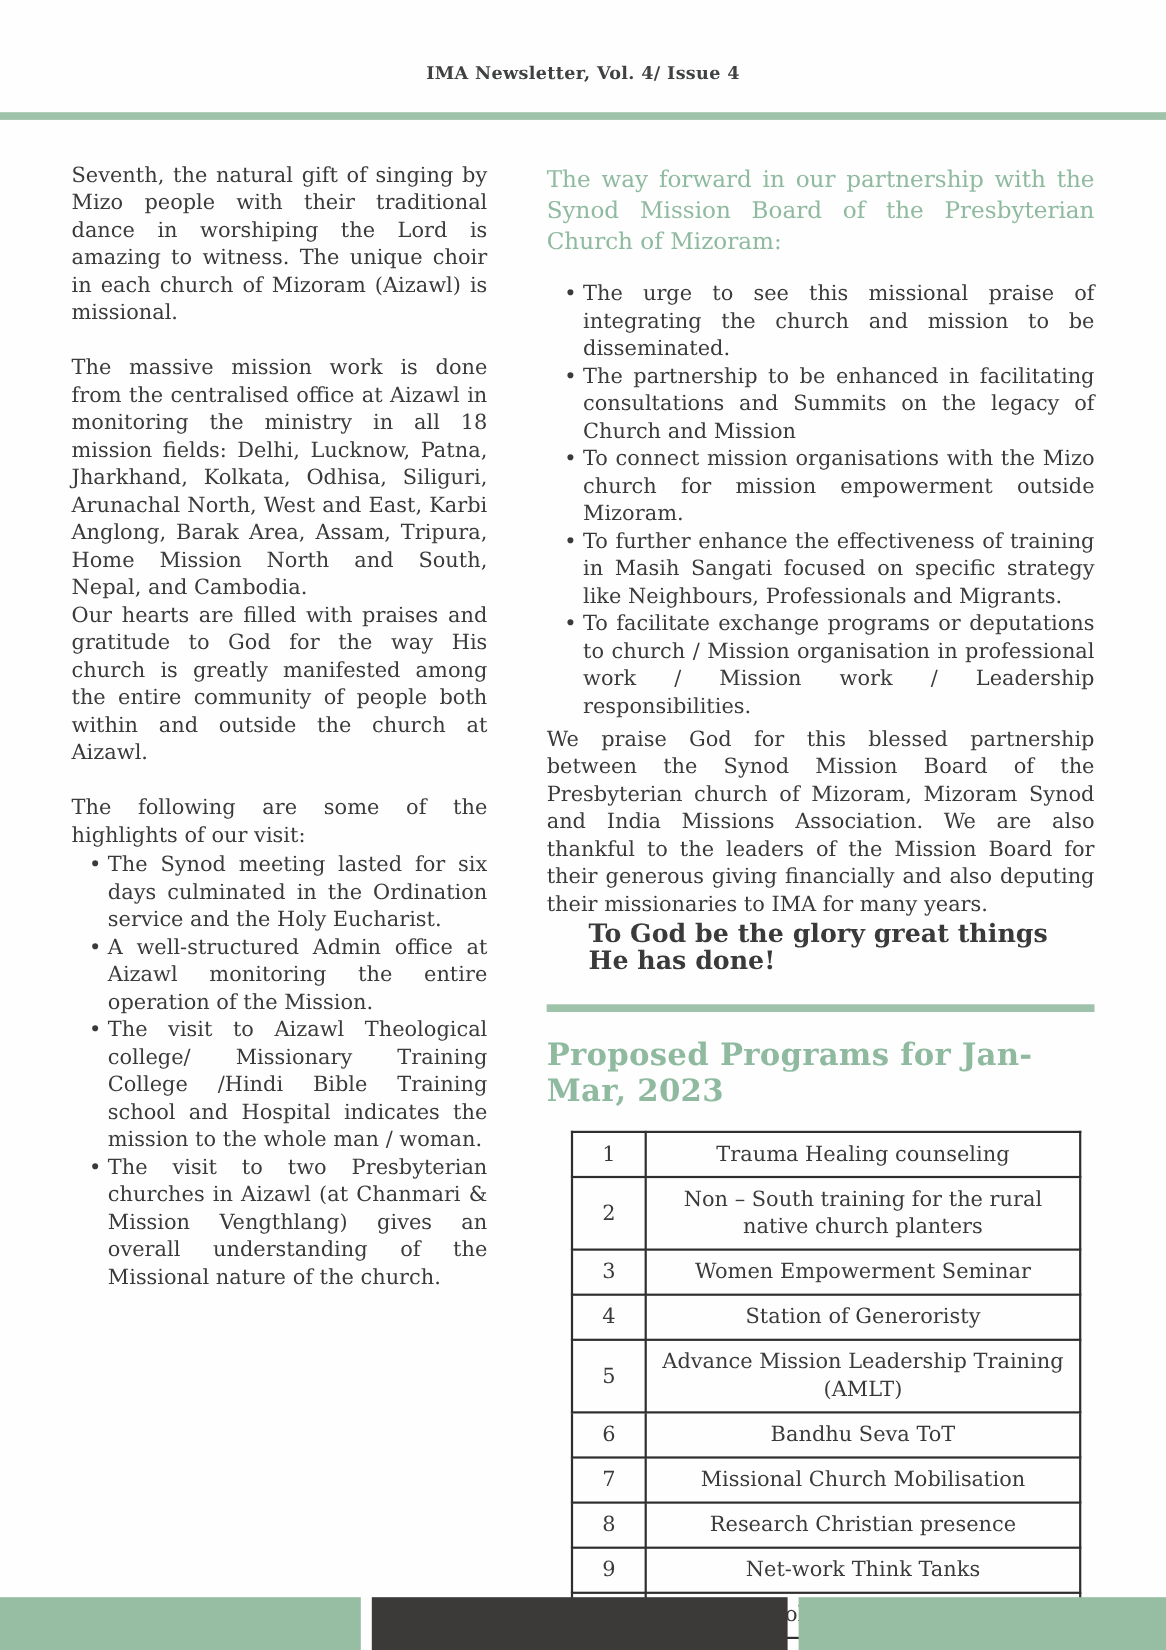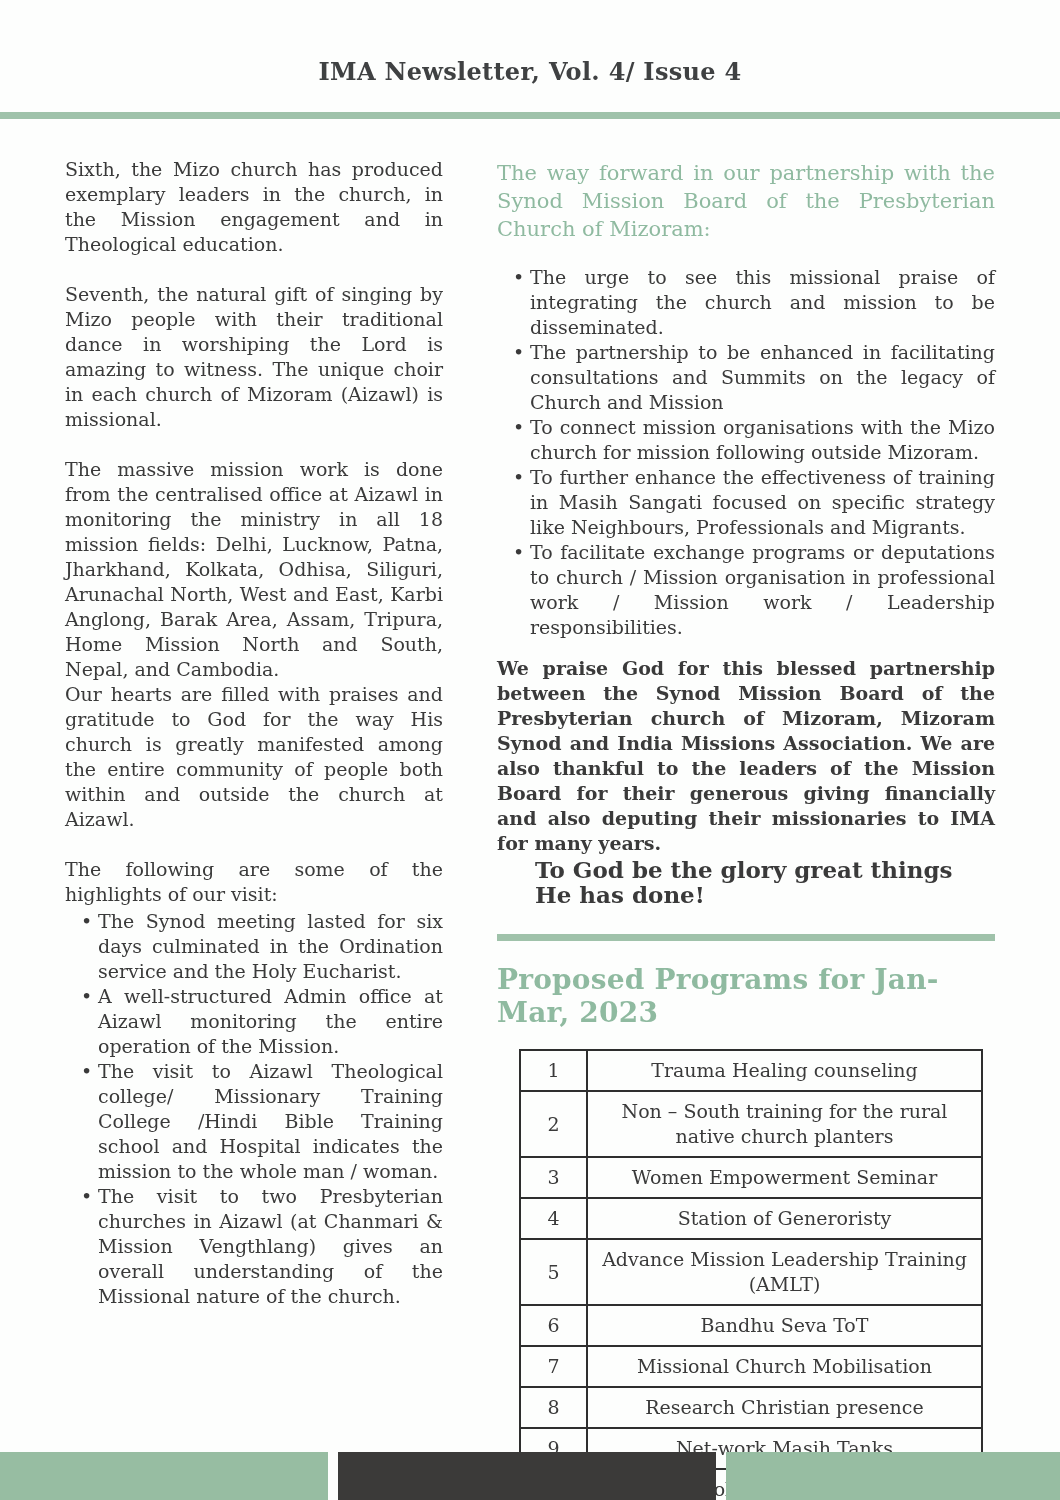--- a/index.html
+++ b/index.html
@@ -20,21 +20,21 @@
     position: relative;
     width: 1060px;
     height: 1500px;
     margin: 0 auto;
     background: #fdfefd;
     overflow: hidden;
   }
   .page-header {
     padding-top: 57px;
     text-align: center;
-    font-size: 24px;
+    font-size: 16px;
     font-weight: bold;
     color: #3f4142;
     letter-spacing: 0.3px;
   }
   .header-rule {
     margin-top: 26px;
     height: 7px;
     width: 100%;
     background: var(--rule_green);
   }
@@ -70,21 +70,21 @@
   .col-right ul.bullet-list { padding-left: 14px; margin-top: 22px; }
 
   .rc-heading {
     color: var(--accent_green);
     font-size: 21px;
     line-height: 28px;
     font-weight: normal;
     text-align: justify;
     margin-top: 2px;
   }
-  .partnership-para { margin-top: 16px; font-weight: bold; }
+  .partnership-para { margin-top: 5px; }
   .glory-tagline {
     font-weight: bold;
     font-size: 23px;
     line-height: 25px;
     padding-left: 38px;
     margin-top: 1px;
   }
   .section-divider {
     margin-top: 27px;
     height: 7px;
@@ -129,39 +129,38 @@
 <body>
 
 <div class="page">
 
   <div class="page-header">IMA Newsletter, Vol. 4/ Issue 4</div>
   <div class="header-rule"></div>
 
   <div class="columns">
 
     <div class="col-left">
-      <p>Sixth, the Mizo church has produced exemplary leaders in the church, in the Mission engagement and in Theological education.</p>
       <p>Seventh, the natural gift of singing by Mizo people with their traditional dance in worshiping the Lord is amazing to witness. The unique choir in each church of Mizoram (Aizawl) is missional.</p>
       <p class="no-gap">The massive mission work is done from the centralised office at Aizawl in monitoring the ministry in all 18 mission fields: Delhi, Lucknow, Patna, Jharkhand, Kolkata, Odhisa, Siliguri, Arunachal North, West and East,  Karbi Anglong, Barak Area, Assam, Tripura, Home Mission North and South, Nepal, and Cambodia.</p>
       <p>Our hearts are filled with praises and gratitude to God for the way His church is greatly manifested among the entire community of people both within and outside the church at Aizawl.</p>
       <p class="small-gap">The following are some of the highlights of our visit:</p>
       <ul class="bullet-list">
         <li>The Synod meeting lasted for six days culminated in the Ordination service and the Holy Eucharist.</li>
         <li>A well-structured Admin office at Aizawl monitoring the entire operation of the Mission.</li>
         <li>The visit to Aizawl Theological college/ Missionary Training College /Hindi Bible Training school and Hospital indicates the mission to the whole man / woman.</li>
         <li>The visit to two Presbyterian churches in Aizawl (at Chanmari &amp; Mission Vengthlang) gives an overall understanding of the Missional nature of the church.</li>
       </ul>
     </div>
 
     <div class="col-right">
       <div class="rc-heading">The way forward in our partnership with the Synod Mission Board of the Presbyterian Church of Mizoram:</div>
       <ul class="bullet-list">
         <li>The urge to see this missional praise of integrating the church and mission to be disseminated.</li>
         <li>The partnership to be enhanced in facilitating consultations and Summits on the legacy of Church and Mission</li>
-        <li>To connect mission organisations with the Mizo church for mission following outside Mizoram.</li>
+        <li>To connect mission organisations with the Mizo church for mission empowerment outside Mizoram.</li>
         <li>To further enhance the effectiveness of training in Masih Sangati focused on specific strategy like Neighbours, Professionals and Migrants.</li>
         <li>To facilitate exchange programs or deputations to church / Mission organisation in professional work / Mission work / Leadership responsibilities.</li>
       </ul>
       <p class="partnership-para">We praise God for this blessed partnership between the Synod Mission Board of the Presbyterian church of Mizoram, Mizoram Synod and India Missions Association.  We are also thankful to the leaders of the Mission Board for their generous giving financially and also deputing their missionaries to IMA for many years.</p>
       <div class="glory-tagline">To God be the glory great things He has done!</div>
 
       <div class="section-divider"></div>
       <div class="programs-title">Proposed Programs for Jan- Mar, 2023</div>
 
       <table class="programs-table">
@@ -193,21 +192,21 @@
           <tr>
             <td class="num-cell">7</td>
             <td>Missional Church Mobilisation</td>
           </tr>
           <tr>
             <td class="num-cell">8</td>
             <td>Research Christian presence</td>
           </tr>
           <tr>
             <td class="num-cell">9</td>
-            <td>Net-work Masih Tanks</td>
+            <td>Net-work Think Tanks</td>
           </tr>
           <tr>
             <td class="num-cell">10</td>
             <td>IMS Follow up Net- works.</td>
           </tr>
         </tbody>
       </table>
 
     </div>
   </div>

